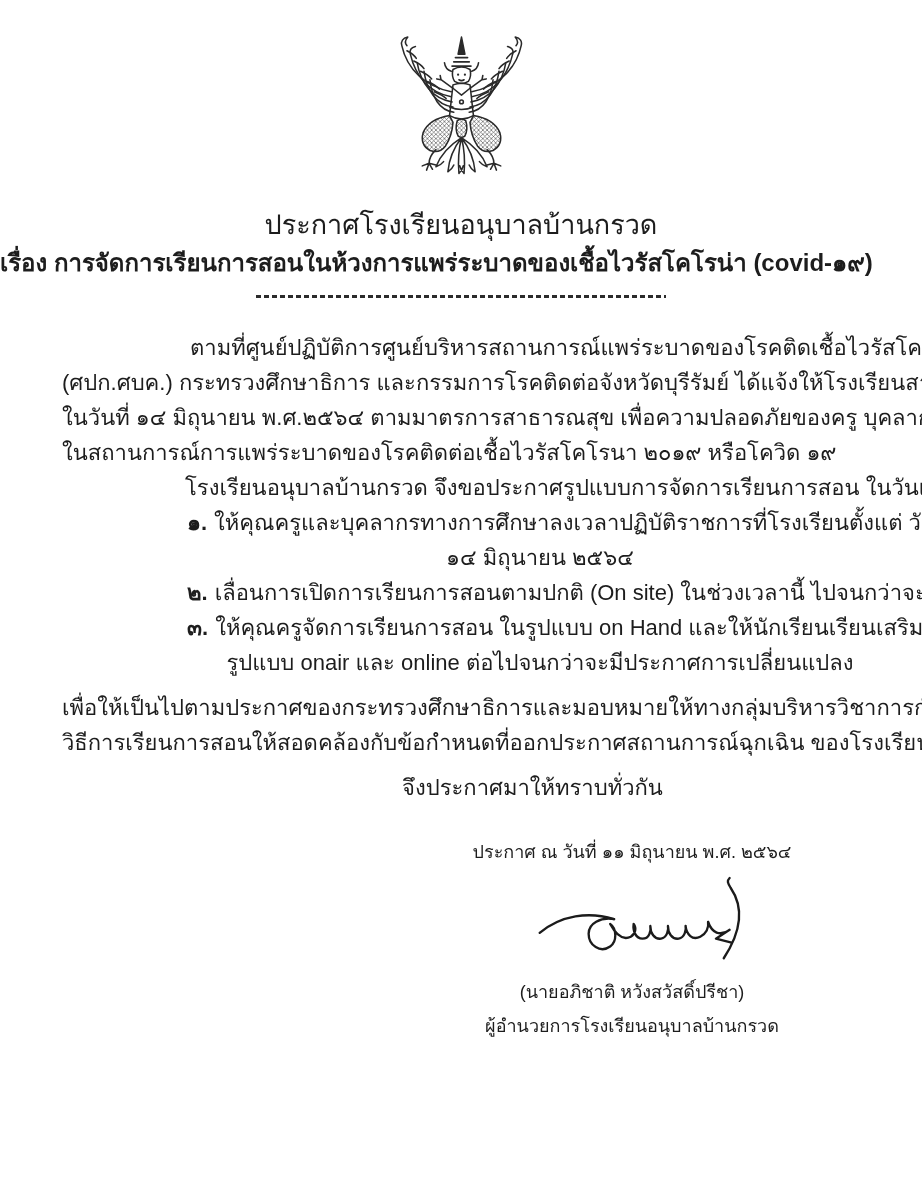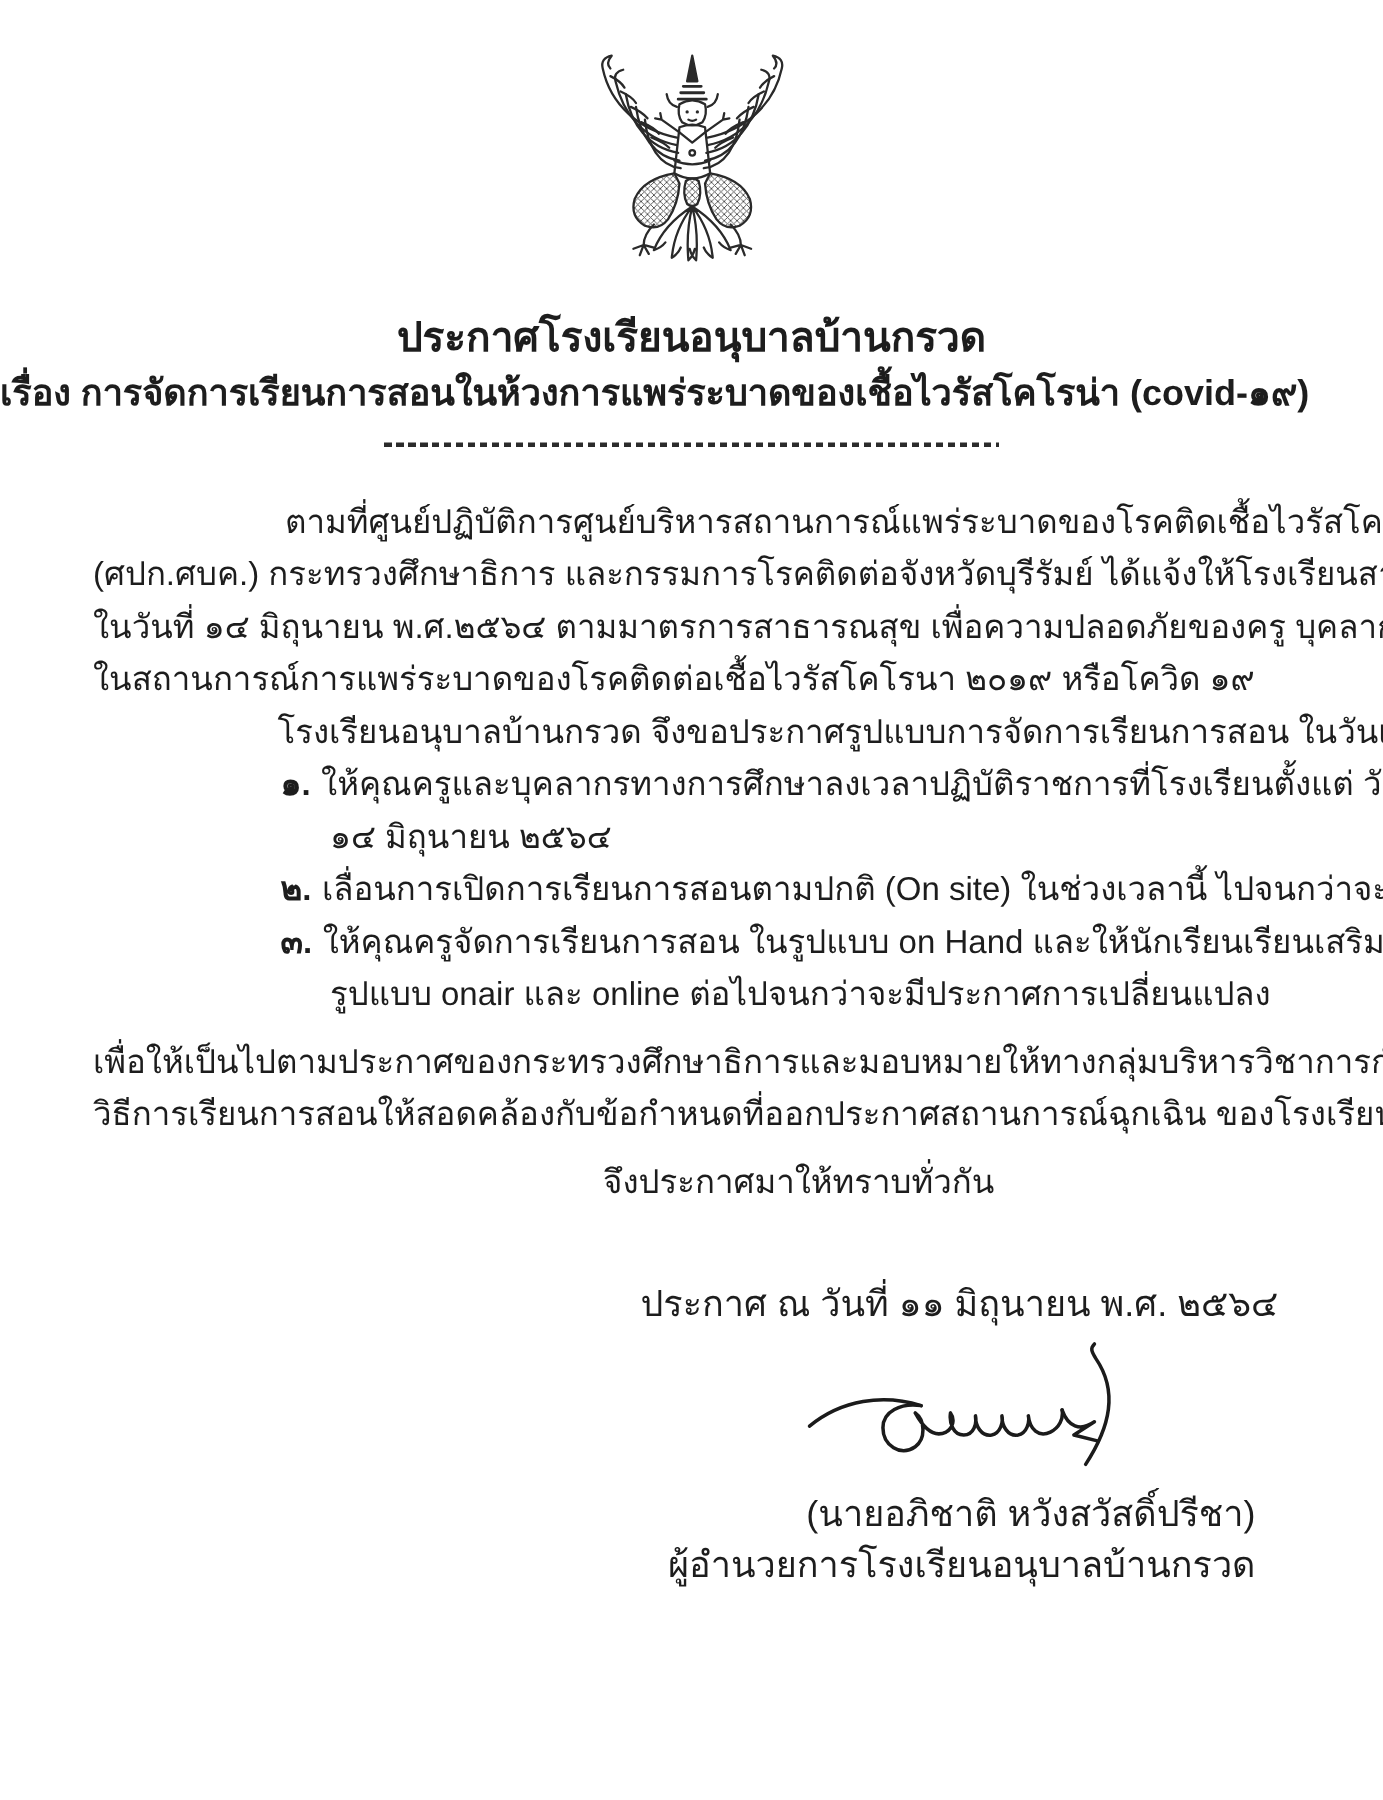--- a/index.html
+++ b/index.html
@@ -8,37 +8,37 @@
     width: 922px; height: 1200px;
     margin: 0 auto;
     background: #ffffff;
     color: #1d1d1d;
     font-family: "Liberation Sans", sans-serif;
     position: relative;
     overflow: hidden;
   }
   .content { padding: 0 62px; }
   .emblem-wrap { display: flex; justify-content: center; padding-top: 32px; height: 194px; }
-  .doc-title { text-align: center; font-size: 27px; font-weight: bold; line-height: 34px; margin-top: 14px; }
+  .doc-title { text-align: center; font-size: 27px; font-weight: normal; line-height: 34px; margin-top: 14px; }
   .doc-subject { text-align: left; font-size: 24px; font-weight: bold; line-height: 34px; margin-top: 4px; }
   .divider {
     width: 410px; height: 3px; margin: 15px auto 0;
     background: repeating-linear-gradient(90deg, #2b2b2b 0 5px, transparent 5px 8px);
   }
   .body-text { margin-top: 32px; font-size: 22px; line-height: 35px; }
   .line { white-space: nowrap; }
   .ind-p1 { padding-left: 128px; }
   .ind-p2 { padding-left: 123px; }
   .li-first { padding-left: 125px; }
-  .li-cont { padding-left: 158px; }
+  .li-cont { padding-left: 158px; text-align: center; }
   .li-num { font-weight: bold; margin-right: 7px; }
   .bold { font-weight: bold; }
   .closing { margin-top: 10px; }
   .announce { margin-top: 10px; padding-left: 143px; text-align: center; }
-  .sign-col { margin-left: 365px; width: 410px; text-align: right; margin-top: 48px; font-size: 24px; line-height: 34px; }
+  .sign-col { margin-left: 365px; width: 410px; text-align: center; margin-top: 30px; font-size: 18px; line-height: 34px; }
   .date-line { white-space: nowrap; }
   .signature-wrap { margin-top: 4px; height: 102px; display: flex; justify-content: center; padding-left: 18px; }
   .signer-name { white-space: nowrap; }
   .signer-title { white-space: nowrap; }
 </style>
 </head>
 <body>
 
 <div class="page">
 

